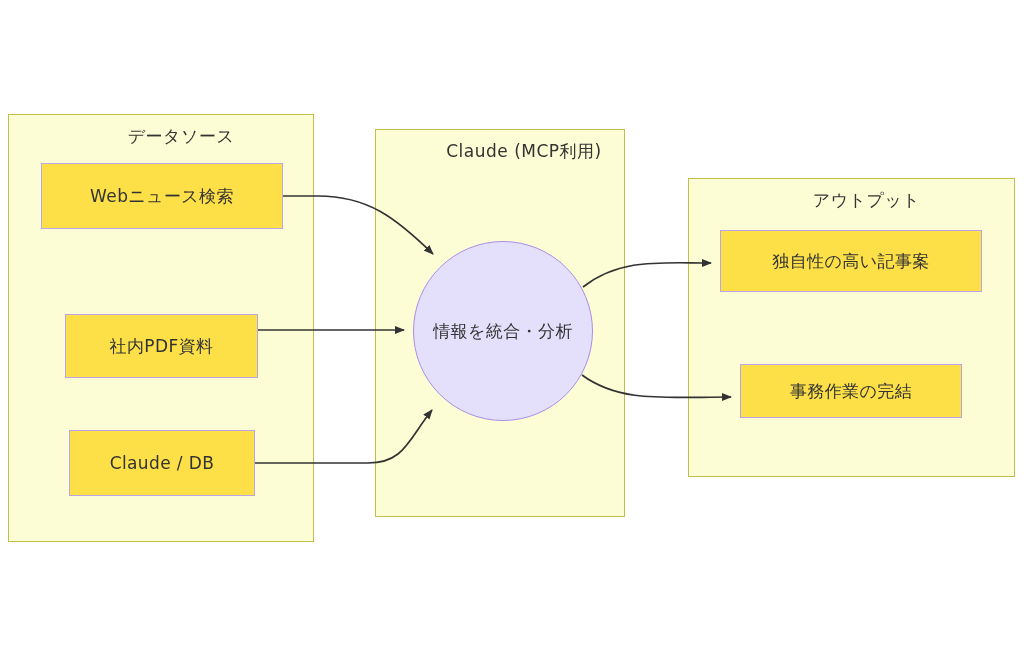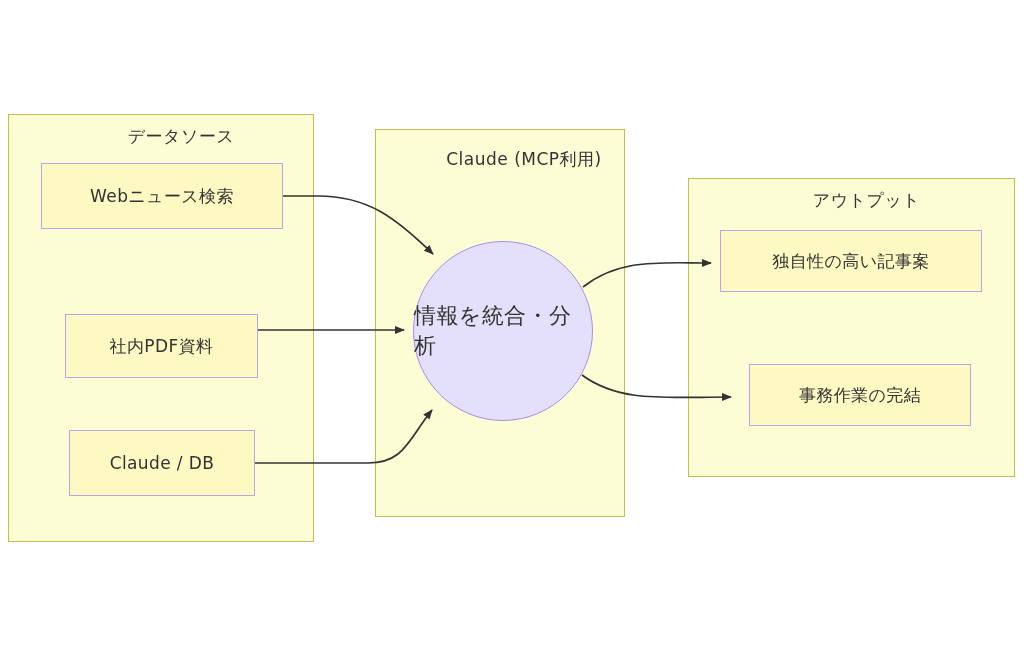--- a/index.html
+++ b/index.html
@@ -41,55 +41,55 @@
     left: 0;
     right: 0;
     text-align: center;
     font-size: 17px;
     color: #333333;
     letter-spacing: 0.5px;
     white-space: nowrap;
   }
   .node-box {
     position: absolute;
-    background: #fef9c3;
+    background: #fde047;
     border: 1.6px solid #b9a5e8;
     box-sizing: border-box;
     display: flex;
     align-items: center;
     justify-content: center;
     font-size: 17px;
     color: #333333;
     letter-spacing: 0.4px;
   }
   .node-circle {
     position: absolute;
     background: #e4e0fb;
     border: 1.6px solid #a98ee6;
     border-radius: 50%;
     box-sizing: border-box;
     display: flex;
     align-items: center;
     justify-content: center;
-    font-size: 22px;
+    font-size: 17px;
     color: #333333;
     letter-spacing: 0.4px;
   }
 </style>
 </head>
 <body>
 
 <div id="diagram-canvas">
 
   <div class="group-panel" style="left:8px; top:114px; width:306px; height:428px;">
     <div class="group-title" style="top:10px;padding-left:40px;">データソース</div>
   </div>
 
   <div class="group-panel" style="left:375px; top:129px; width:250px; height:388px;">
-    <div class="group-title" style="top:18px;padding-left:48px;">Claude (MCP利用)</div>
+    <div class="group-title" style="top:10px;padding-left:48px;">Claude (MCP利用)</div>
   </div>
 
   <div class="group-panel" style="left:688px; top:178px; width:327px; height:299px;">
     <div class="group-title" style="top:10px;padding-left:30px;">アウトプット</div>
   </div>
 
   <svg class="edge-layer" viewBox="0 0 1024 660" width="1024" height="660" xmlns="http://www.w3.org/2000/svg">
     <defs>
       <marker id="arrowhead" markerWidth="10" markerHeight="8" refX="9" refY="4" orient="auto" markerUnits="userSpaceOnUse">
         <path d="M 0 0 L 10 4 L 0 8 z" fill="#333333"></path>
@@ -110,15 +110,15 @@
   <div class="node-box" style="left:41px; top:163px; width:242px; height:66px;">Webニュース検索</div>
 
   <div class="node-box" style="left:65px; top:314px; width:193px; height:64px;">社内PDF資料</div>
 
   <div class="node-box" style="left:69px; top:430px; width:186px; height:66px;">Claude / DB</div>
 
   <div class="node-circle" style="left:413px; top:241px; width:180px; height:180px;">情報を統合・分析</div>
 
   <div class="node-box" style="left:720px; top:230px; width:262px; height:62px;">独自性の高い記事案</div>
 
-  <div class="node-box" style="left:740px; top:364px; width:222px; height:62px;margin-left:9px;">事務作業の完結</div>
+  <div class="node-box" style="left:740px; top:364px; width:222px; height:54px;">事務作業の完結</div>
 
 </div>
 
 </body></html>

